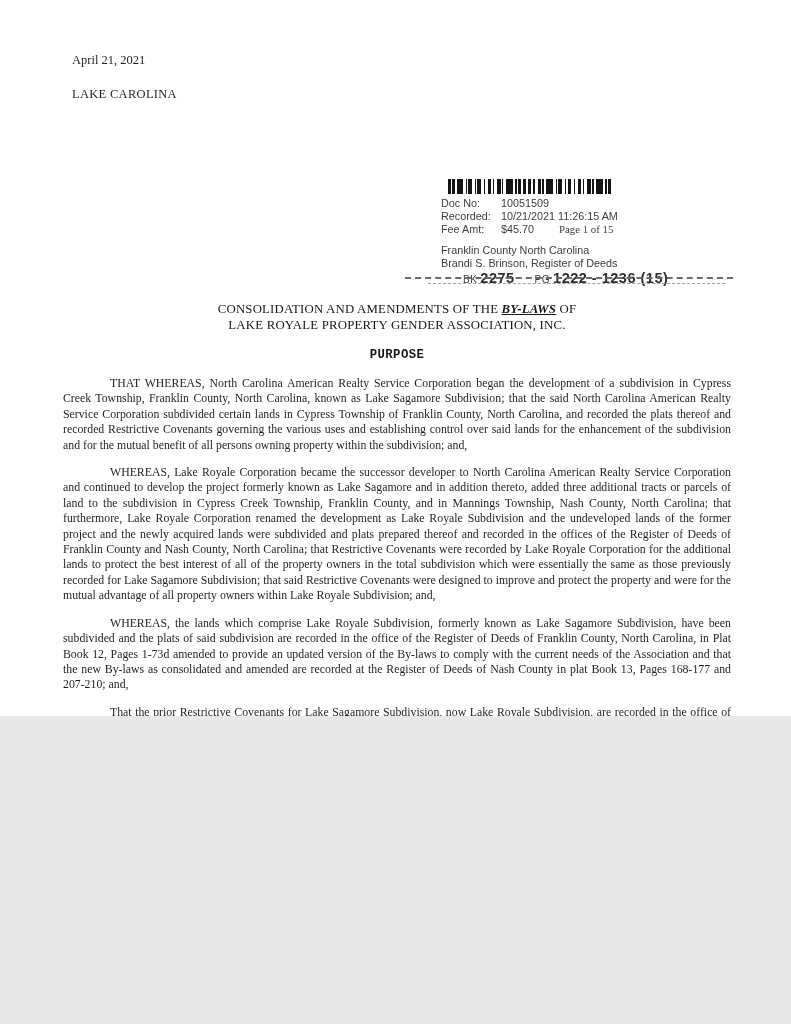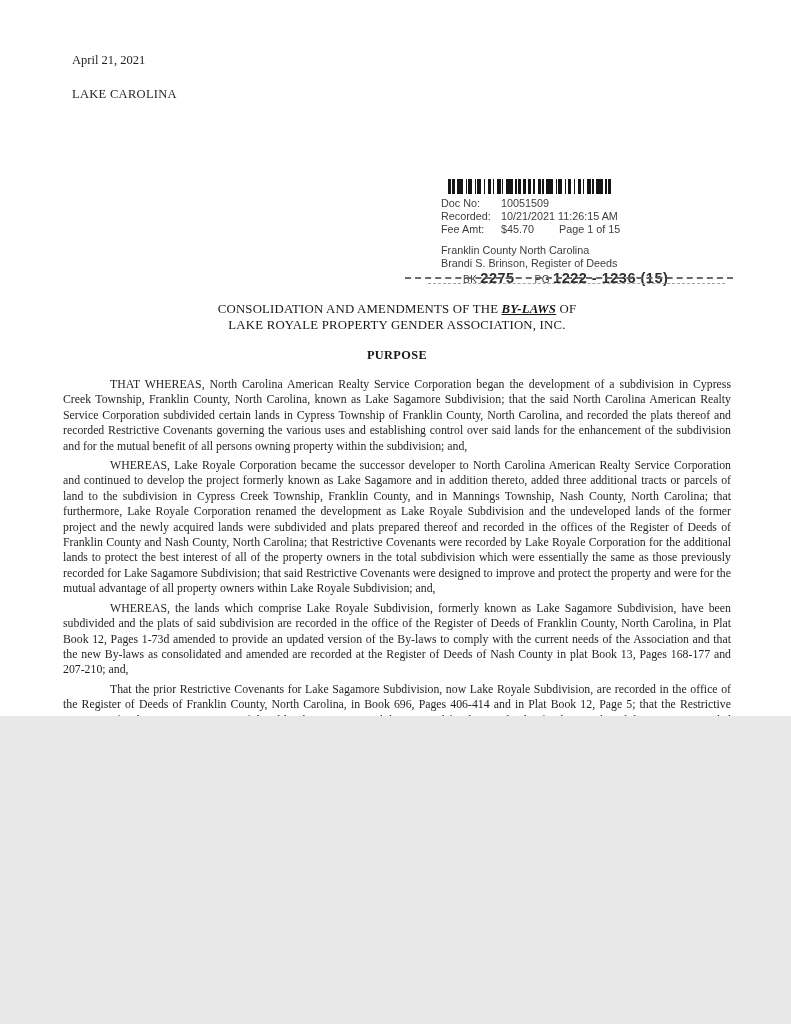--- a/index.html
+++ b/index.html
@@ -48,21 +48,21 @@
     width: 163px; height: 15px;
     margin-left: 7px;
     margin-bottom: 3px;
     background:
       repeating-linear-gradient(90deg, #151515 0 1.5px, transparent 1.5px 4.5px),
       repeating-linear-gradient(90deg, #151515 0 3px, transparent 3px 10px),
       repeating-linear-gradient(90deg, transparent 0 6px, #151515 6px 7px, transparent 7px 23px);
   }
   .stamp-row { position: relative; white-space: nowrap; }
   .stamp-label { display: inline-block; width: 57px; }
-  .page-info { position: absolute; left: 118px; top: 0; }
+  .page-info { position: absolute; left: 118px; top: 0; font-family: Liberation Serif, serif; }
   .stamp-gap { height: 9px; }
   .bk-line { margin-top: 2px; white-space: nowrap; margin-left: 22px; }
   .bk-line .small-label { font-size: 10px; letter-spacing: 0.5px; }
   .bk-line .big-num {
     font-size: 14.5px;
     font-weight: 700;
     color: #2e2e2e;
     letter-spacing: 0.5px;
   }
   .bk-line .spacer { display: inline-block; width: 14px; }
@@ -91,30 +91,31 @@
     letter-spacing: 0.2px;
   }
   .title-line .emph { font-weight: 700; text-decoration: underline; font-style: italic; }
   .purpose {
     text-align: center;
     font-size: 12.3px;
     font-weight: 700;
     margin-top: 15px;
     letter-spacing: 0.4px;
     color: #161616;
+    font-family: Liberation Mono, monospace;
   }
   .body-par {
     margin: 14px 0 2px 0;
     font-size: 11.8px;
     line-height: 15.4px;
     text-align: justify;
     text-indent: 47px;
     color: #1f1f1f;
   }
-  .body-par + .body-par { margin-top: 4px; }
+  .body-par + .body-par { margin-top: 12px; }
 </style>
 </head>
 <body>
 
 <div class="page">
 
   <div class="date">April 21, 2021</div>
   <div class="state">LAKE CAROLINA</div>
 
 

